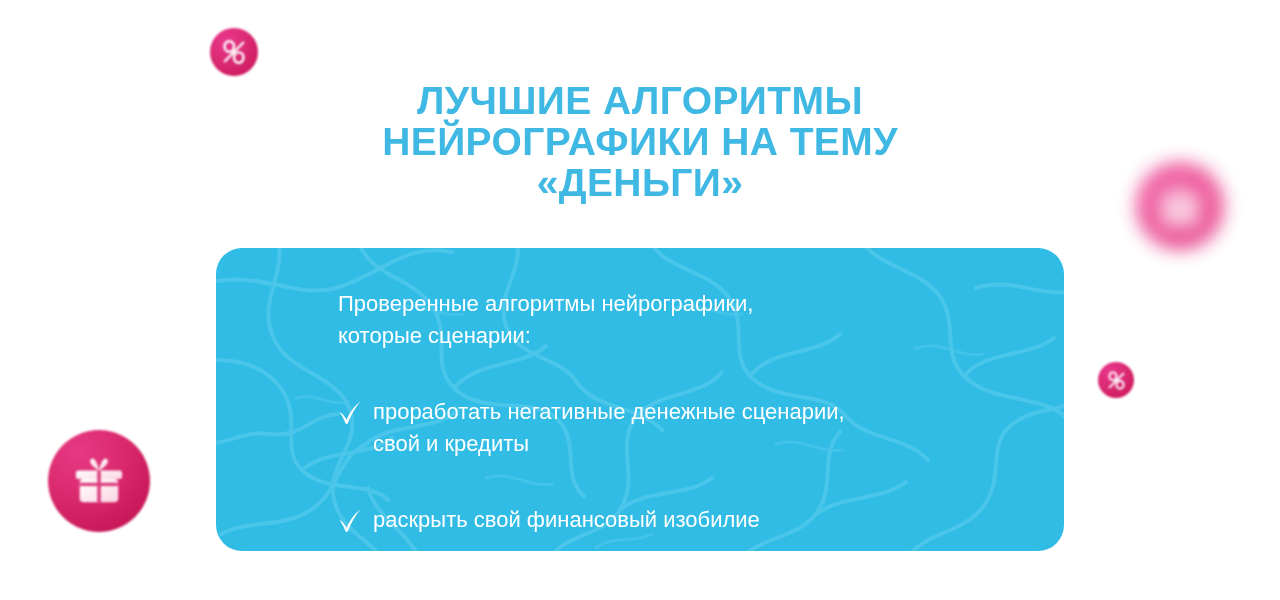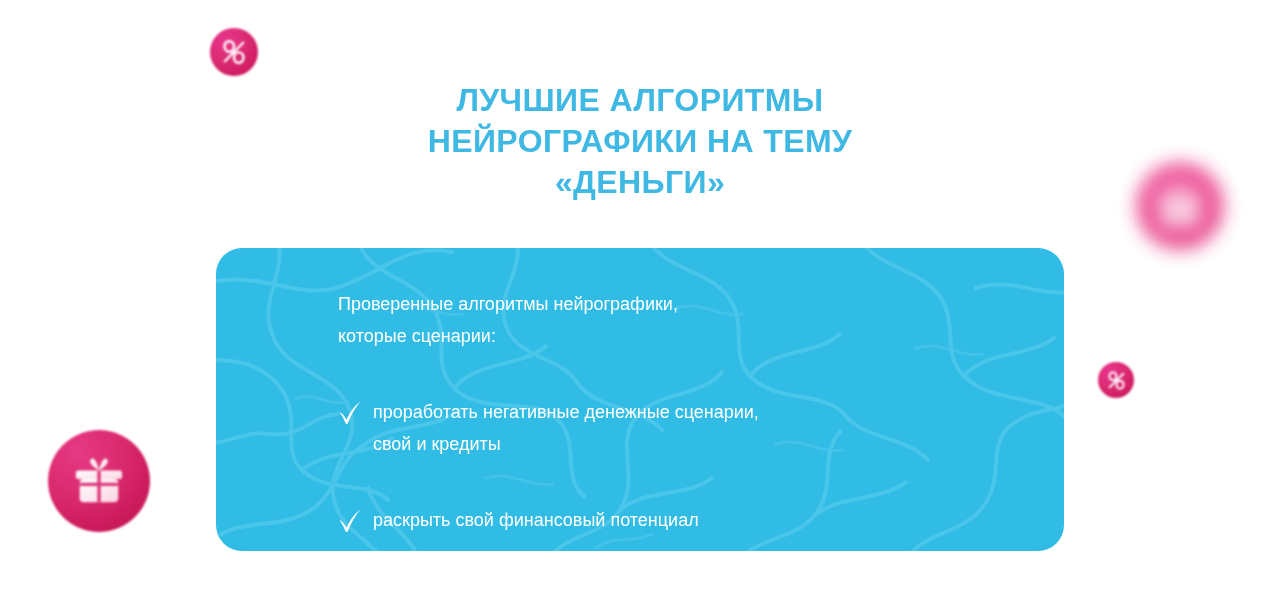--- a/index.html
+++ b/index.html
@@ -28,21 +28,21 @@
 
   
   .headline {
     position: absolute;
     left: 240px;
     top: 80px;
     width: 800px;
     text-align: center;
     color: #3FB8E3;
     font-weight: bold;
-    font-size: 32px;
+    font-size: 39px;
     line-height: 41px;
     letter-spacing: 0.4px;
     text-transform: uppercase;
     white-space: nowrap;
   }
   .headline .hl-line { display: block; }
 
   
   .card {
     position: absolute;
@@ -61,21 +61,21 @@
     height: 303px;
     pointer-events: none;
   }
 
   .card-body {
     position: absolute;
     left: 122px;
     top: 40px;
     width: 700px;
     color: #ffffff;
-    font-size: 18px;
+    font-size: 22px;
     line-height: 32px;
   }
 
   .intro-line { display: block; white-space: nowrap; }
 
   .bullets {
     margin-top: 20px;
     list-style: none;
   }
   .bullet {
@@ -200,21 +200,21 @@
             <path d="M3.4 13.0 C 5.4 13.6 8.0 16.0 10.6 20.8 C 13.8 13.4 18.8 6.6 24.4 2.6 C 19.4 8.6 14.6 16.4 11.8 24.6 C 11.0 25.4 10.0 25.2 9.4 24.0 C 7.6 19.4 5.6 15.8 3.4 13.0 Z" fill="#FFFFFF"></path>
           </svg>
           <span class="bullet-text">проработать негативные денежные сценарии,</span>
           <span class="bullet-text">свой и кредиты</span>
         </li>
 
         <li class="bullet">
           <svg class="check-icon" viewBox="0 0 28 28" aria-hidden="true">
             <path d="M3.4 13.0 C 5.4 13.6 8.0 16.0 10.6 20.8 C 13.8 13.4 18.8 6.6 24.4 2.6 C 19.4 8.6 14.6 16.4 11.8 24.6 C 11.0 25.4 10.0 25.2 9.4 24.0 C 7.6 19.4 5.6 15.8 3.4 13.0 Z" fill="#FFFFFF"></path>
           </svg>
-          <span class="bullet-text">раскрыть свой финансовый потенциал</span>
+          <span class="bullet-text">раскрыть свой финансовый изобилие</span>
         </li>
 
 
       </ul>
     </div>
   </div>
 
   <div class="badge badge-pct-top">
     <svg viewBox="0 0 32 32" aria-hidden="true">
       <line x1="5.5" y1="26.5" x2="26.5" y2="5.5" stroke="#FFFFFF" stroke-width="2.6" stroke-linecap="round"></line>

